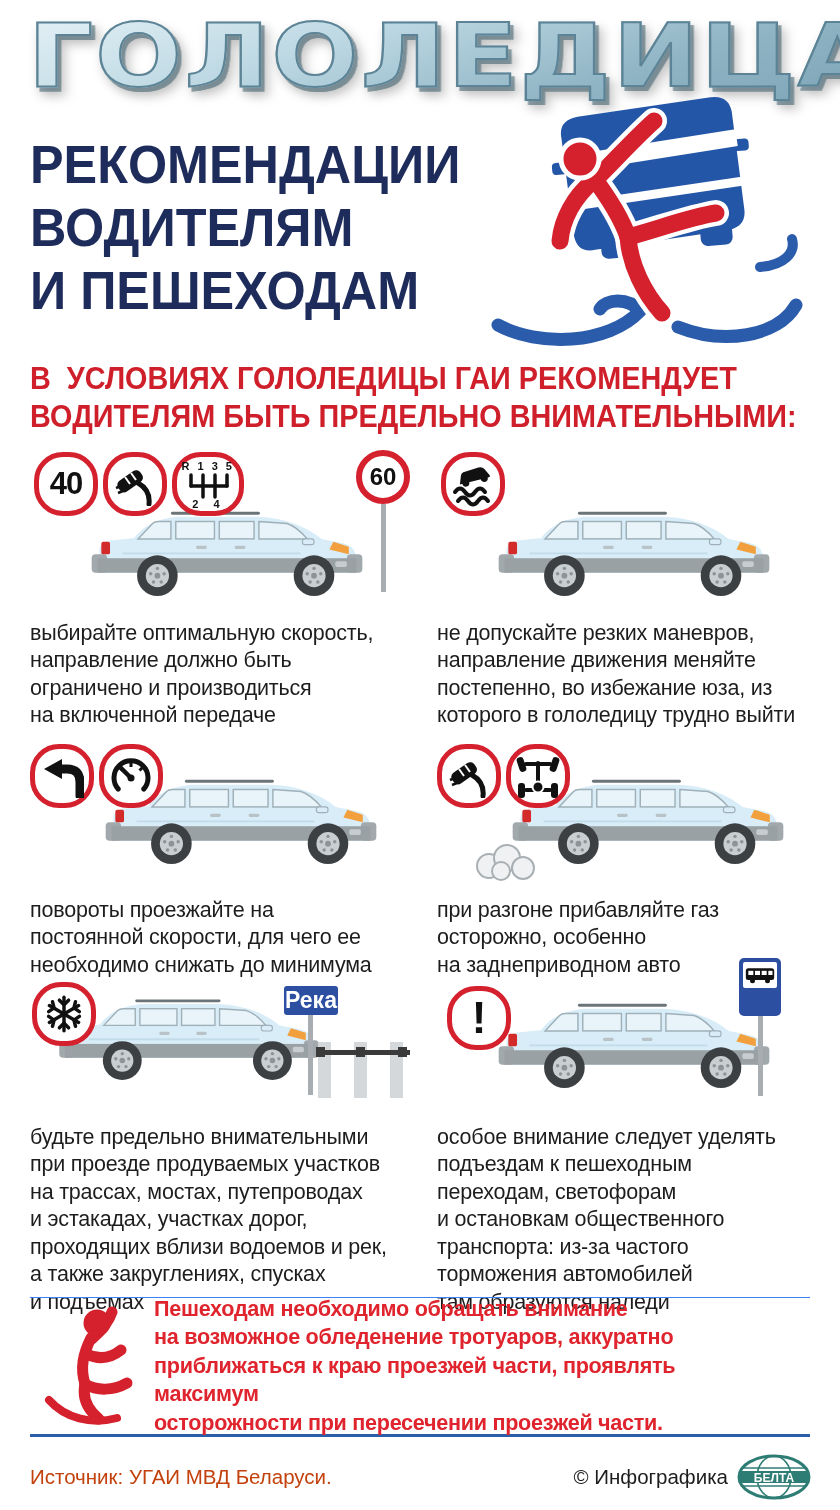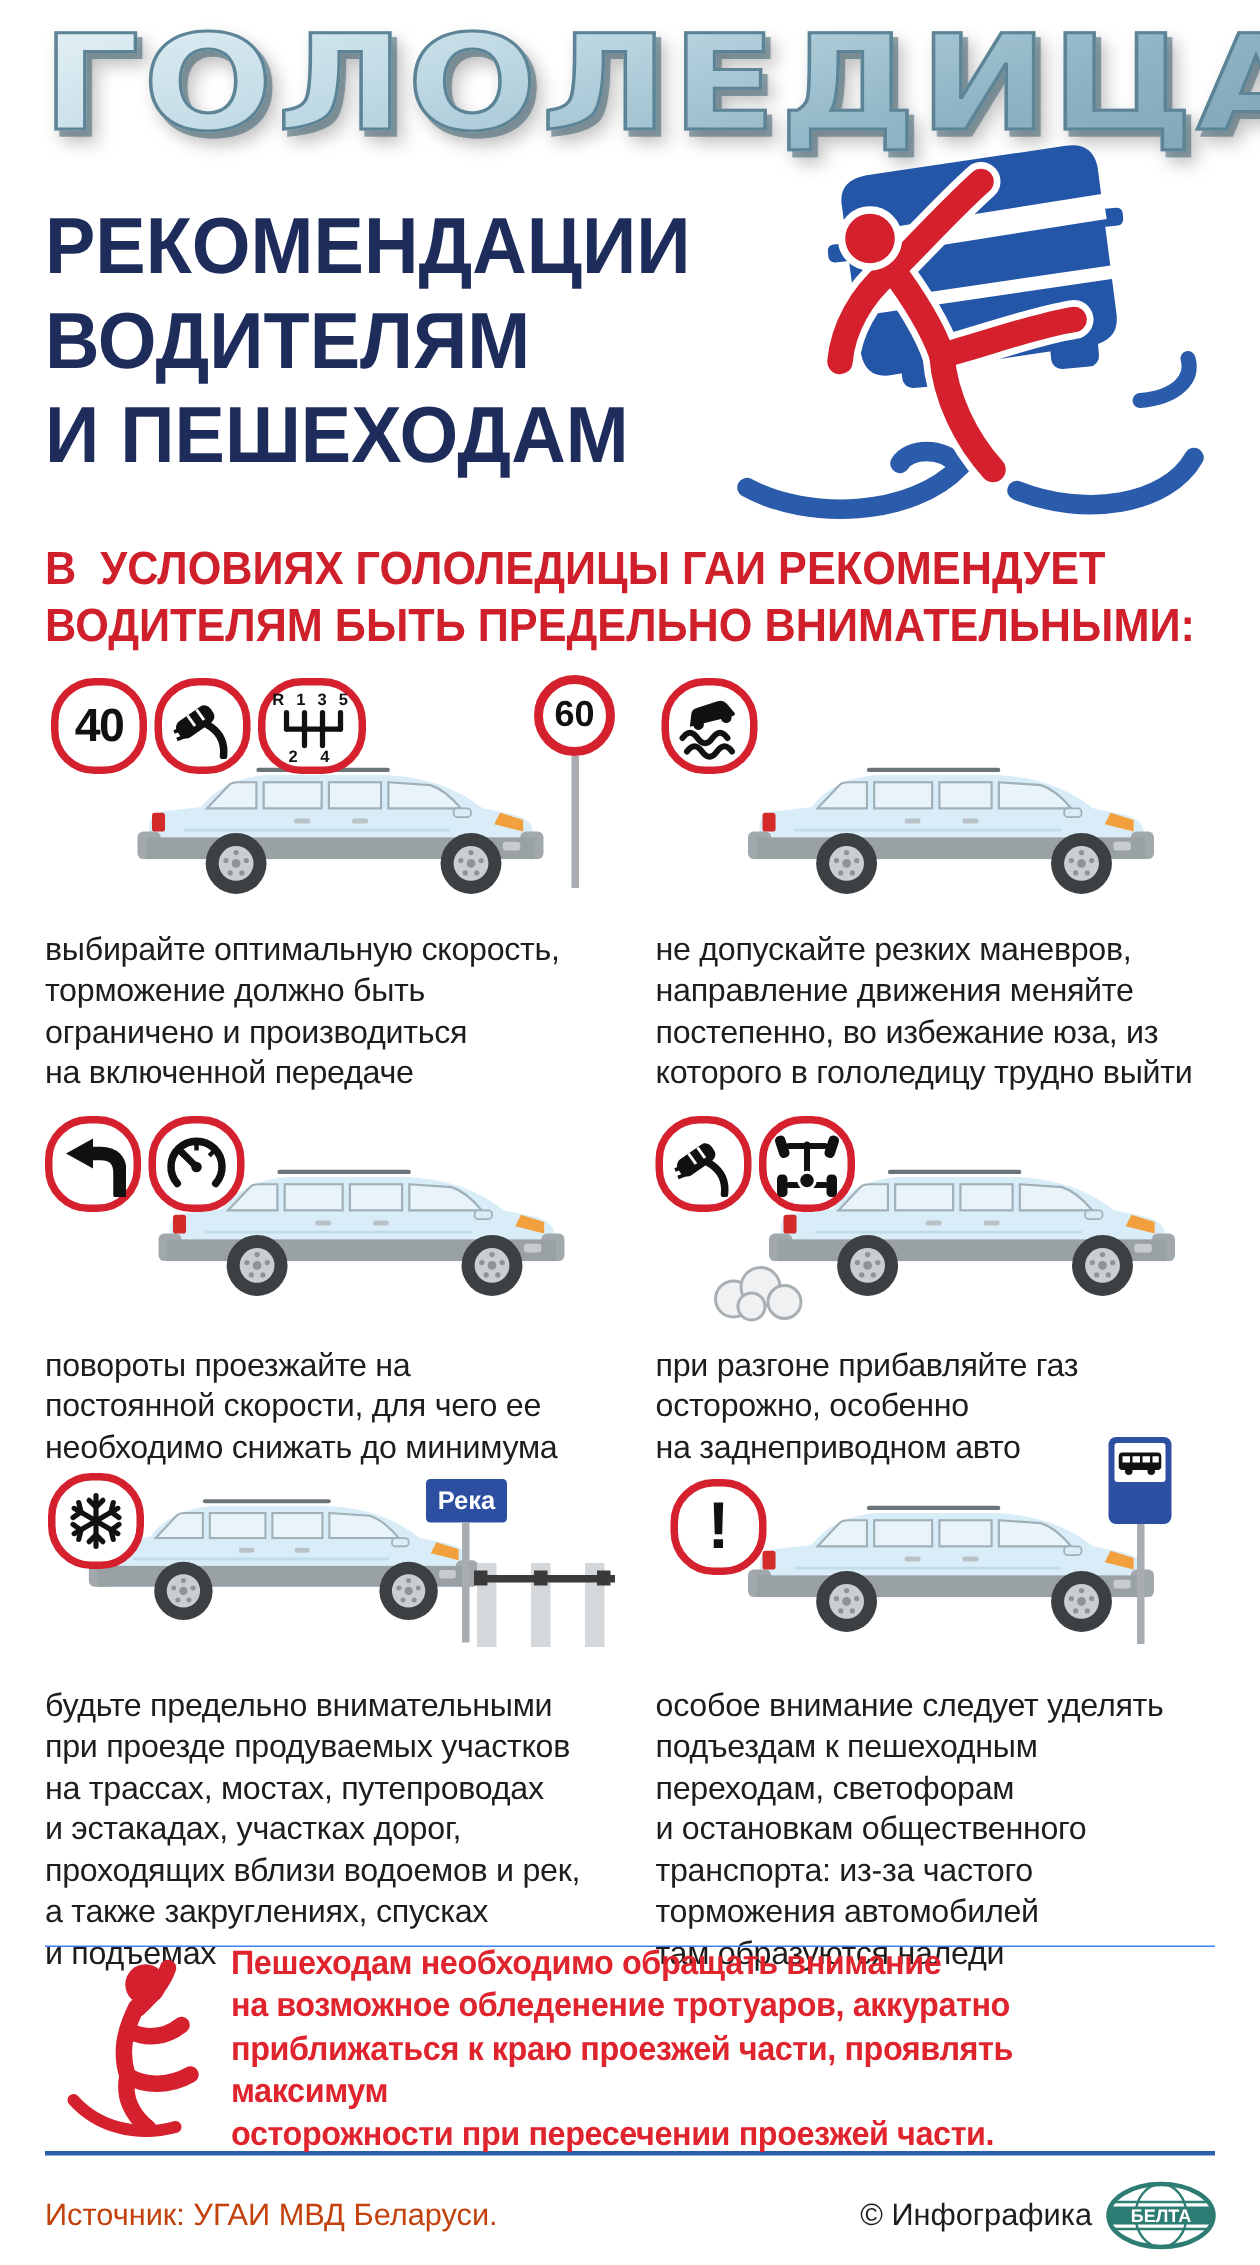--- a/index.html
+++ b/index.html
@@ -49,21 +49,21 @@
   
   .sign60{position:absolute;left:326px;top:0;z-index:2;}
   .sign60 .circle{width:54px;height:54px;border-radius:50%;background:#fff;border:6px solid #d5202d;
      box-sizing:border-box;display:flex;align-items:center;justify-content:center;
      font-weight:bold;font-size:24px;color:#111;}
   .pole{position:absolute;background:#a7adb0;width:5px;}
   .sign60 .pole{left:25px;top:54px;height:88px;}
   
   .river-sign{position:absolute;left:254px;top:28px;z-index:2;}
   .river-sign .plate{width:54px;height:29px;background:#2d4fa1;border-radius:3px;color:#fff;
-     font-weight:bold;font-size:17px;display:flex;align-items:center;justify-content:center;}
+     font-weight:bold;font-size:23px;display:flex;align-items:center;justify-content:center;}
   .river-sign .pole{left:24px;top:29px;height:80px;}
   .rail{position:absolute;left:286px;top:82px;z-index:1;}
   .rail .post{position:absolute;top:2px;width:13px;height:56px;background:#d4d8da;}
   .rail .bar{position:absolute;left:0;top:10px;width:94px;height:5px;background:#3a3a3a;}
   .rail .knob{position:absolute;top:7px;width:9px;height:10px;background:#3a3a3a;}
   
   .bus-sign{position:absolute;left:302px;top:0;z-index:2;}
   .bus-sign .plate{width:42px;height:58px;background:#2d4fa1;border-radius:5px;padding:4px 0 0 0;
      box-sizing:border-box;display:flex;justify-content:center;}
   .bus-sign .inner{width:34px;height:26px;background:#fff;border-radius:2px;
@@ -210,21 +210,21 @@
       </div>
     </div>
     <div class="sign60">
       <div class="circle">60</div>
       <div class="pole"></div>
     </div>
     <svg class="car p1car" viewBox="0 0 300 104">
         <use href="#car-symbol"></use>
       </svg>
     <p class="panel-text t1">выбирайте оптимальную скорость,
-торможение должно быть
+направление должно быть
 ограничено и производиться
 на включенной передаче</p>
   </section>
 
   <section class="panel pos2">
     <div class="icon-row ir2">
       <div class="ricon">
         <svg width="46" height="46" viewBox="0 0 46 46">
           <g transform="rotate(-14 23 14)" fill="#111">
             <path d="M8,20 L11,12 Q12,9 16,9 L30,8 Q34,8 35.5,11 L39,18 Q40,20 37,20 Z"></path>

